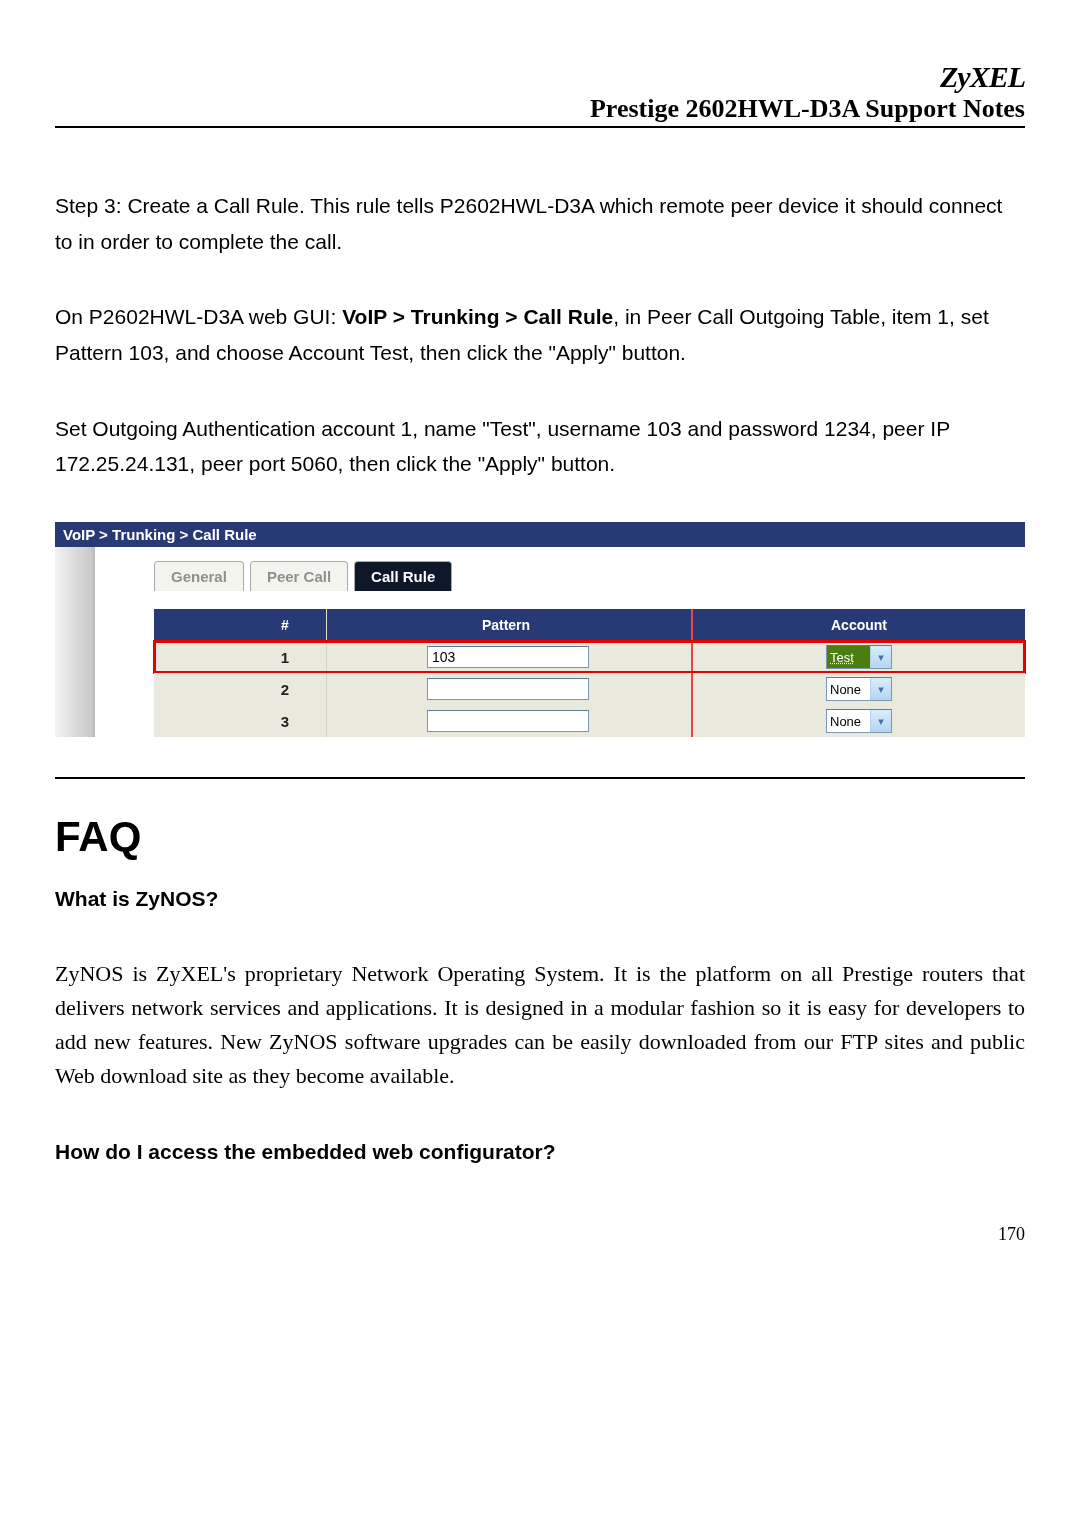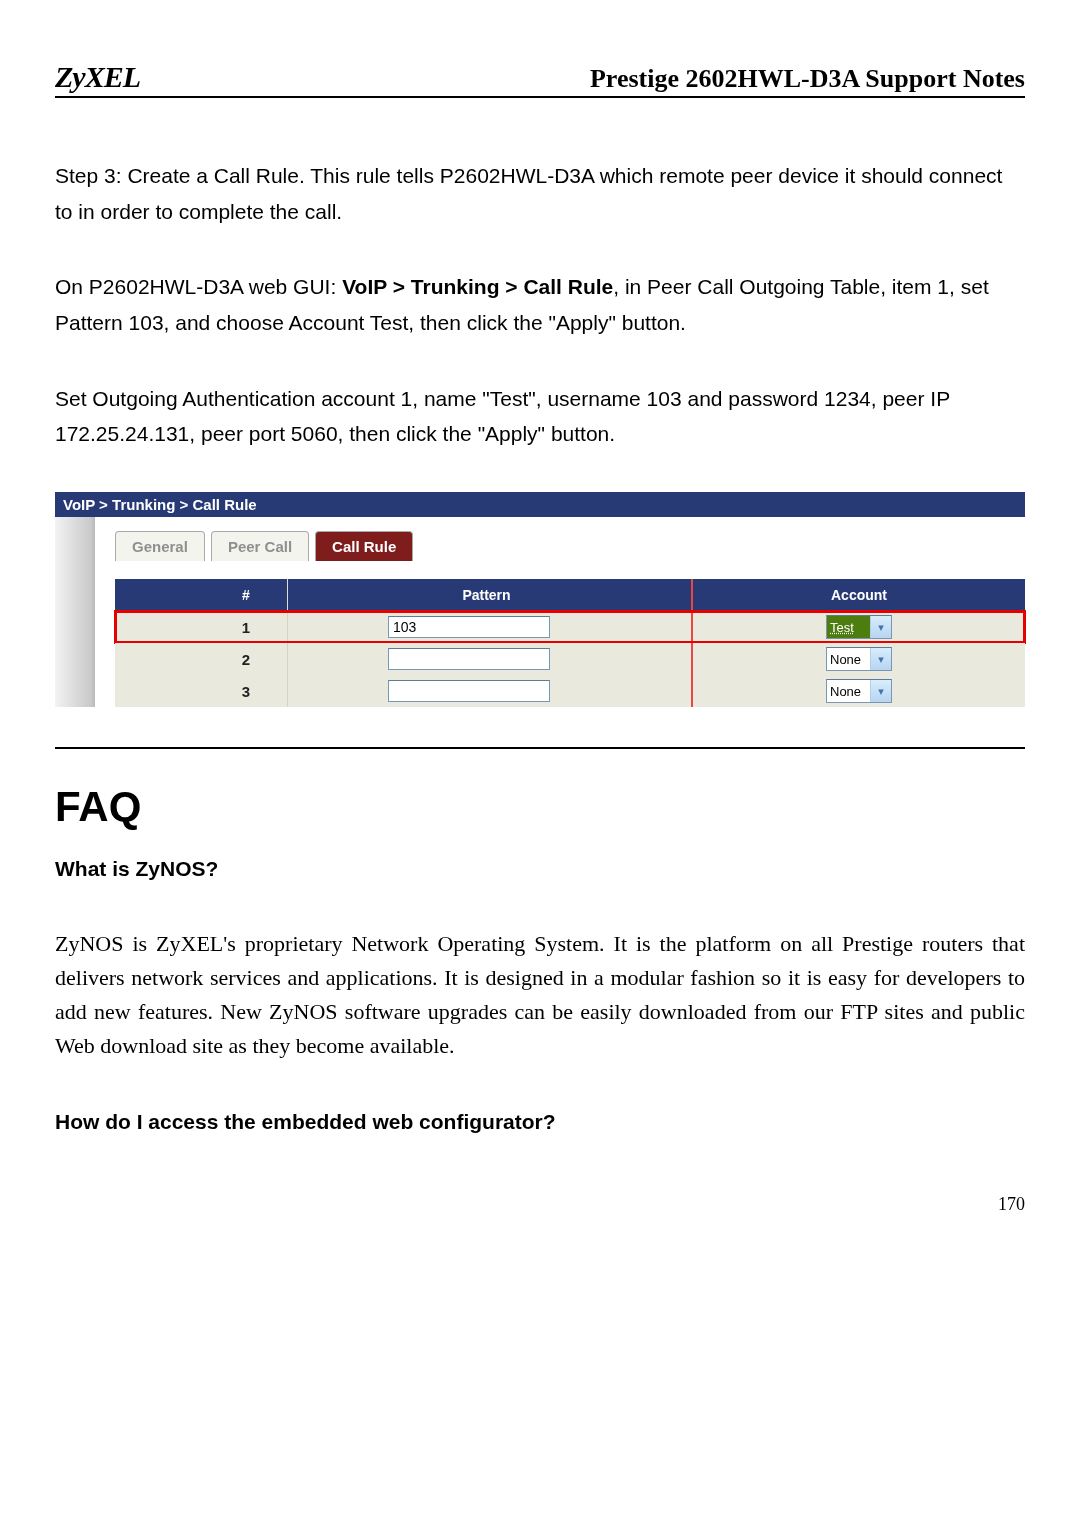--- a/index.html
+++ b/index.html
@@ -14,20 +14,21 @@
     padding: 60px 55px 40px 55px;
     box-sizing: border-box;
   }
   .header-row {
     display: flex;
     justify-content: space-between;
     align-items: flex-end;
     border-bottom: 2px solid #000;
     padding-bottom: 2px;
     margin-bottom: 60px;
+    flex-direction: column;
   }
   .logo {
     font-family: "Times New Roman", serif;
     font-weight: 800;
     font-style: italic;
     font-size: 30px;
     letter-spacing: -1px;
   }
   .doc-title {
     font-family: "Times New Roman", serif;
@@ -58,20 +59,21 @@
   }
   .gui-side {
     display: flex;
   }
   .side-gradient {
     width: 40px;
     background: linear-gradient(to right,#f3f3f3,#c9c9c9 90%,#b8b8b8);
   }
   .gui-main {
     flex: 1;
+    padding-left: 39px;
   }
   .tabs-area {
     background: #fff;
     padding: 14px 0 0 20px;
   }
   .tabs {
     display: flex;
     gap: 6px;
     font-family: Verdana, sans-serif;
     font-size: 15px;
@@ -79,21 +81,21 @@
   }
   .tab {
     background: #f4f4ee;
     border: 1px solid #aaa;
     border-bottom: none;
     border-radius: 4px 4px 0 0;
     color: #8f8f8f;
     padding: 6px 16px;
   }
   .tab.active {
-    background: #7f1d1d;
+    background: #0f172a;
     color: #fff;
   }
   .section-bar {
     background: linear-gradient(#f0f0e8,#e6e6dc);
     border-top: 1px solid #ccc;
     color: #5c5c5c;
     font-family: Verdana, sans-serif;
     font-weight: bold;
     font-size: 16px;
     padding: 10px 0 10px 28px;

